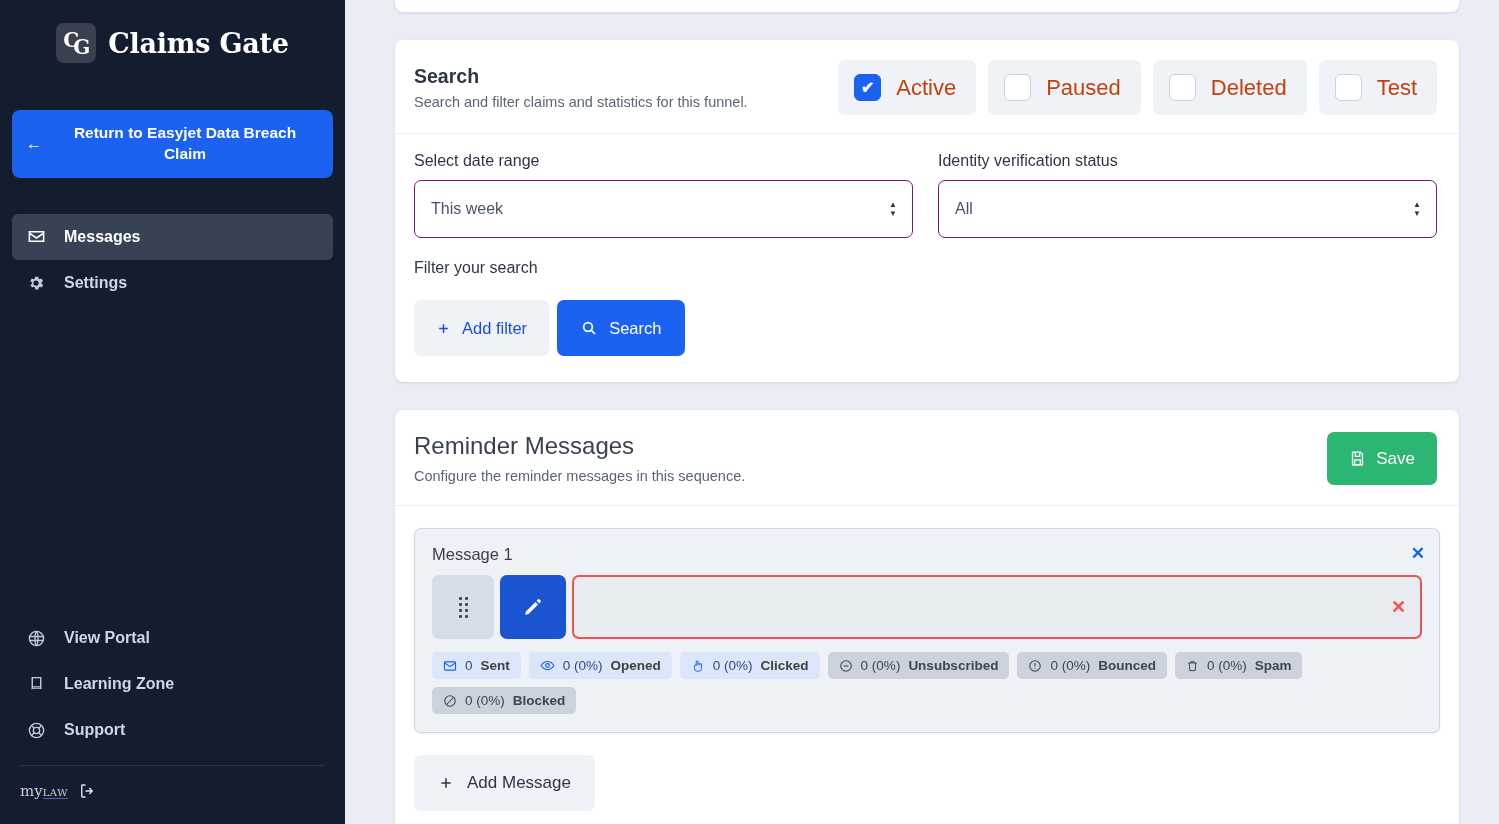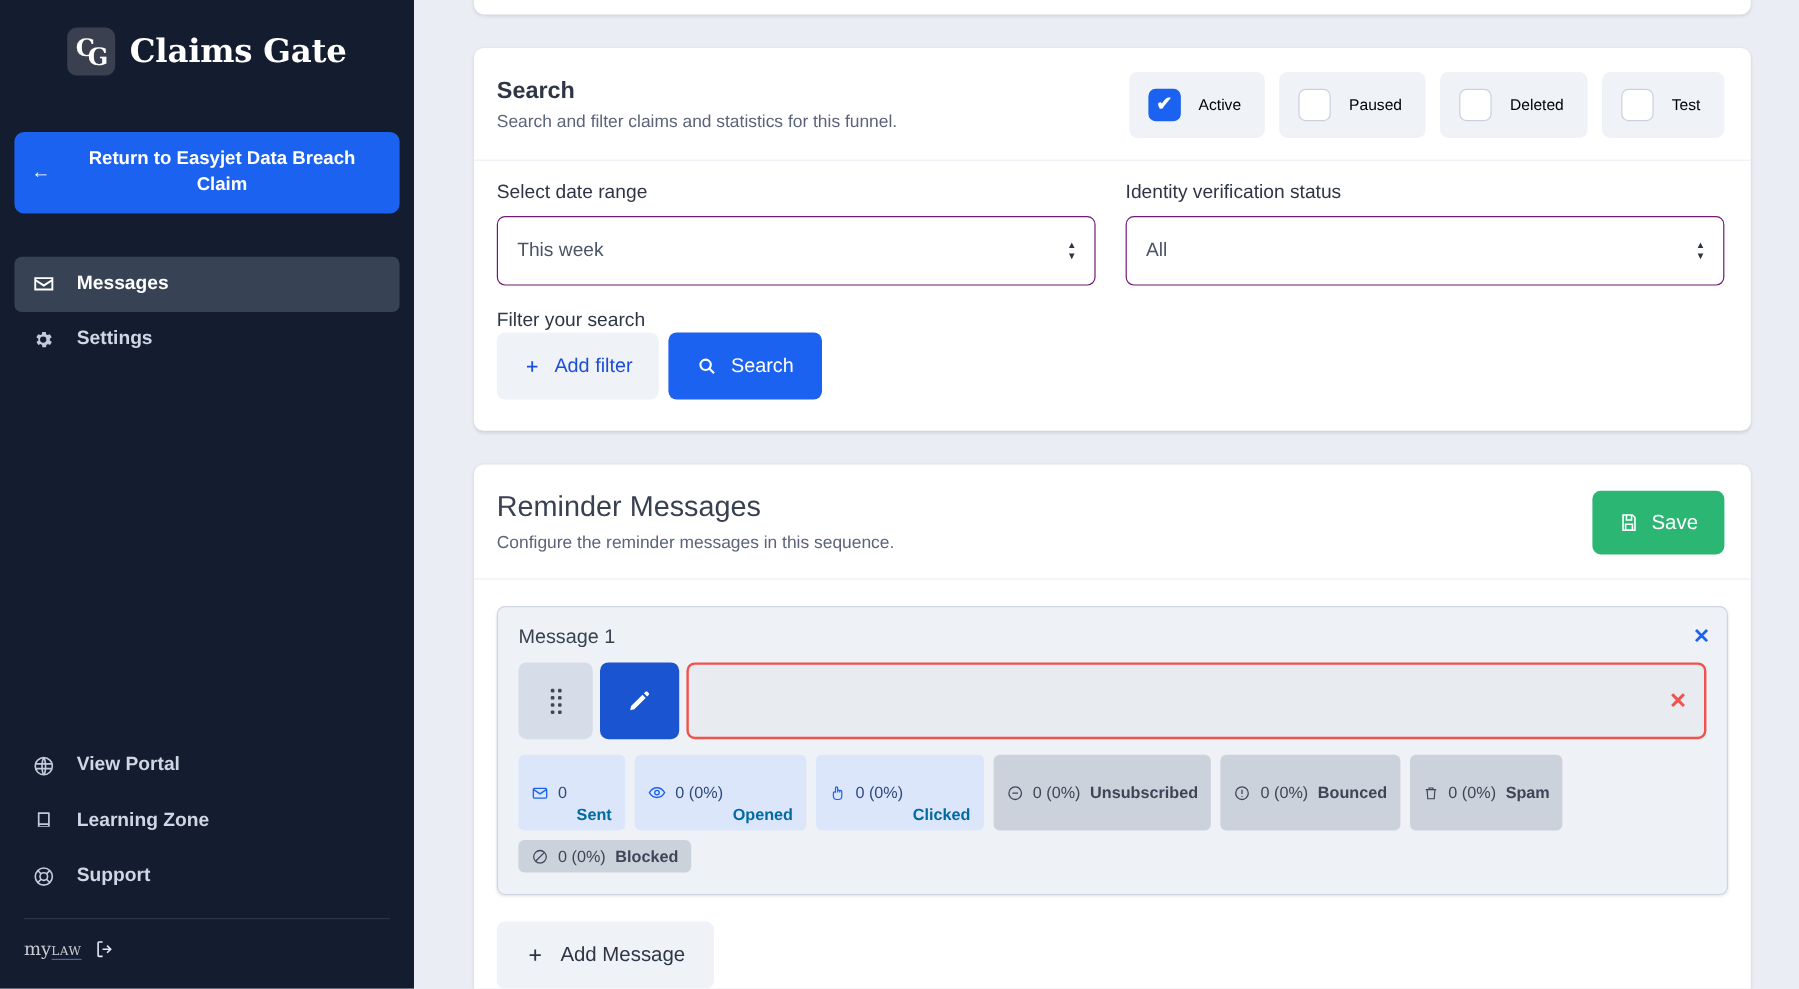--- a/index.html
+++ b/index.html
@@ -107,39 +107,39 @@
     padding: 14px 20px 14px 16px; cursor: pointer;
   }
   .cbox {
     width: 27px; height: 27px; border-radius: 6px;
     background: #fff; border: 1px solid #c9d1dd;
     display: flex; align-items: center; justify-content: center;
     flex: 0 0 27px;
   }
   .cbox.on { background: #1a62ef; border-color: #1a62ef; }
   .cbox .tick { color: #fff; font-size: 16px; font-weight: 700; line-height: 1; }
-  .status-label { font-size: 13px; color: #000000; }
+  .status-label { font-size: 22px; color: #c2410c; }
 
   .search-body { padding: 18px 22px 26px 19px; }
   .field-row { display: flex; gap: 25px; }
   .field { flex: 1; }
   .field-label { font-size: 16px; color: #2e3646; margin-bottom: 10px; }
   .select {
     width: 100%; height: 58px; border: 1px solid #701a75;
     border-radius: 7px; background: #fff;
     display: flex; align-items: center; padding: 0 16px;
     font-size: 16px; color: #4a5568; position: relative; cursor: pointer;
   }
   .select .spin {
     position: absolute; right: 15px; display: flex;
     flex-direction: column; gap: 3px; color: #2b3446;
   }
   .spin i { font-style: normal; font-size: 8px; line-height: 6px; }
 
-  .filter-label { font-size: 16px; color: #2e3646; margin: 21px 0 0 0; }
+  .filter-label { font-size: 16px; color: #2e3646; margin: 21px 0 23px 0; }
   .btn-row { display: flex; gap: 0; }
   .btn-addfilter {
     background: #eff2f7; border-radius: 7px;
     display: flex; align-items: center; gap: 11px;
     padding: 0 22px; height: 56px; font-size: 16.5px;
     color: #1d4ed8; cursor: pointer;
   }
   .btn-search {
     background: #1a62ef; color: #fff; border-radius: 7px;
     display: flex; align-items: center; gap: 12px;
@@ -193,21 +193,21 @@
     position: absolute; right: 14px; color: #f0524d;
     font-size: 18px; font-weight: 700; cursor: pointer;
   }
 
   .stats { display: flex; flex-wrap: wrap; gap: 8px; margin-top: 13px; }
   .stat {
     display: flex; align-items: center; gap: 8px;
     border-radius: 5px; padding: 6px 11px; font-size: 13.5px;
   }
   .stat.blue { background: #dce6fb; color: #2f4a80; }
-  .stat.blue b { color: #0369a1; margin-top: 36px; }
+  .stat.blue b { color: #404040; }
   .stat.grey { background: #ccd2db; color: #3d4656; }
   .stat.grey b { color: #3d4656; }
   .stat .v { font-weight: 400; }
   .stat b { font-weight: 700; }
   .stat .sico { display: flex; align-items: center; }
 
   .add-msg-wrap { padding: 22px 19px 0 19px; }
   .btn-addmsg {
     background: #eff2f7; border-radius: 7px;
     display: inline-flex; align-items: center; gap: 13px;

